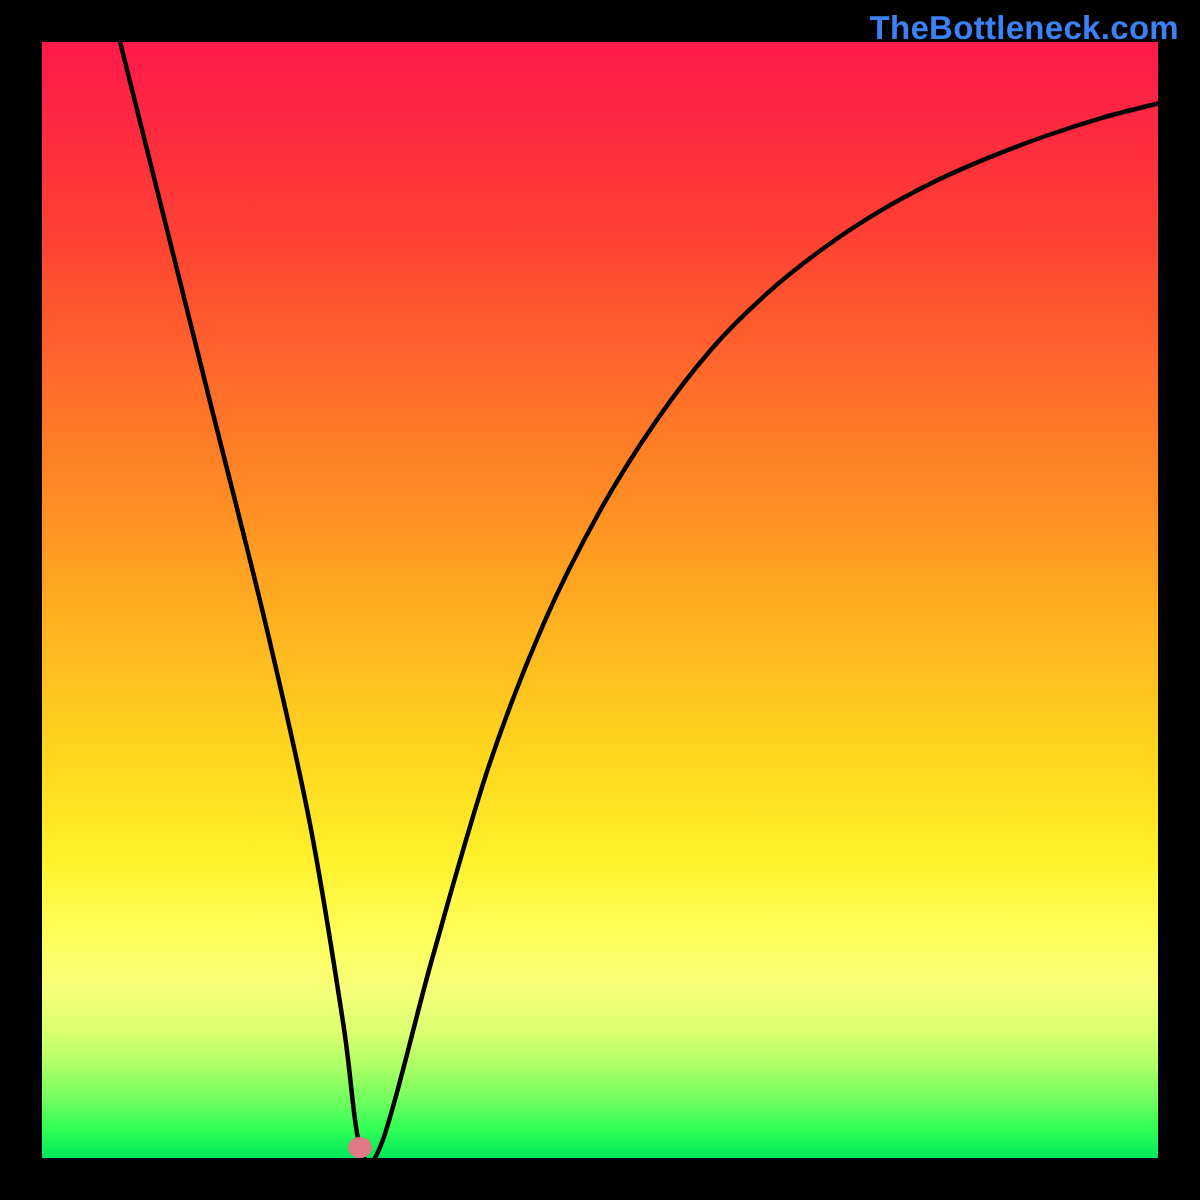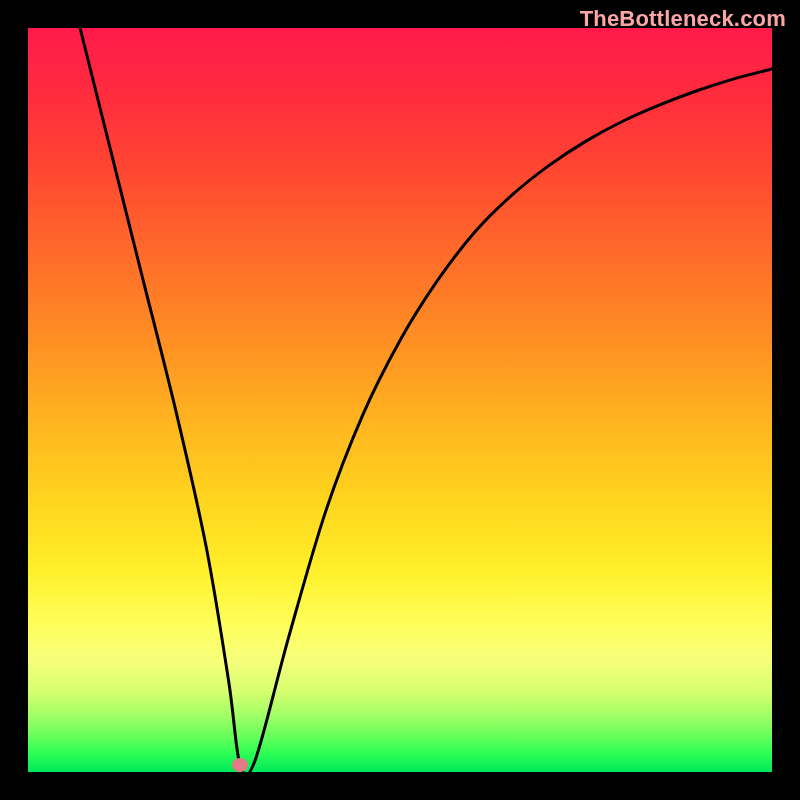--- a/index.html
+++ b/index.html
@@ -33,21 +33,21 @@
       #2dff55 97.5%,
       #00e85b 100%);
   }
   .watermark {
     position: absolute;
     top: 6px;
     right: 14px;
     font-family: Arial, Helvetica, sans-serif;
     font-size: 22px;
     font-weight: 600;
-    color: #fca5a5;
+    color: #3b82f6;
     letter-spacing: 0.2px;
   }
   svg.curve {
     position: absolute;
     left: 0;
     top: 0;
     width: 744px;
     height: 744px;
   }
   .dot {

